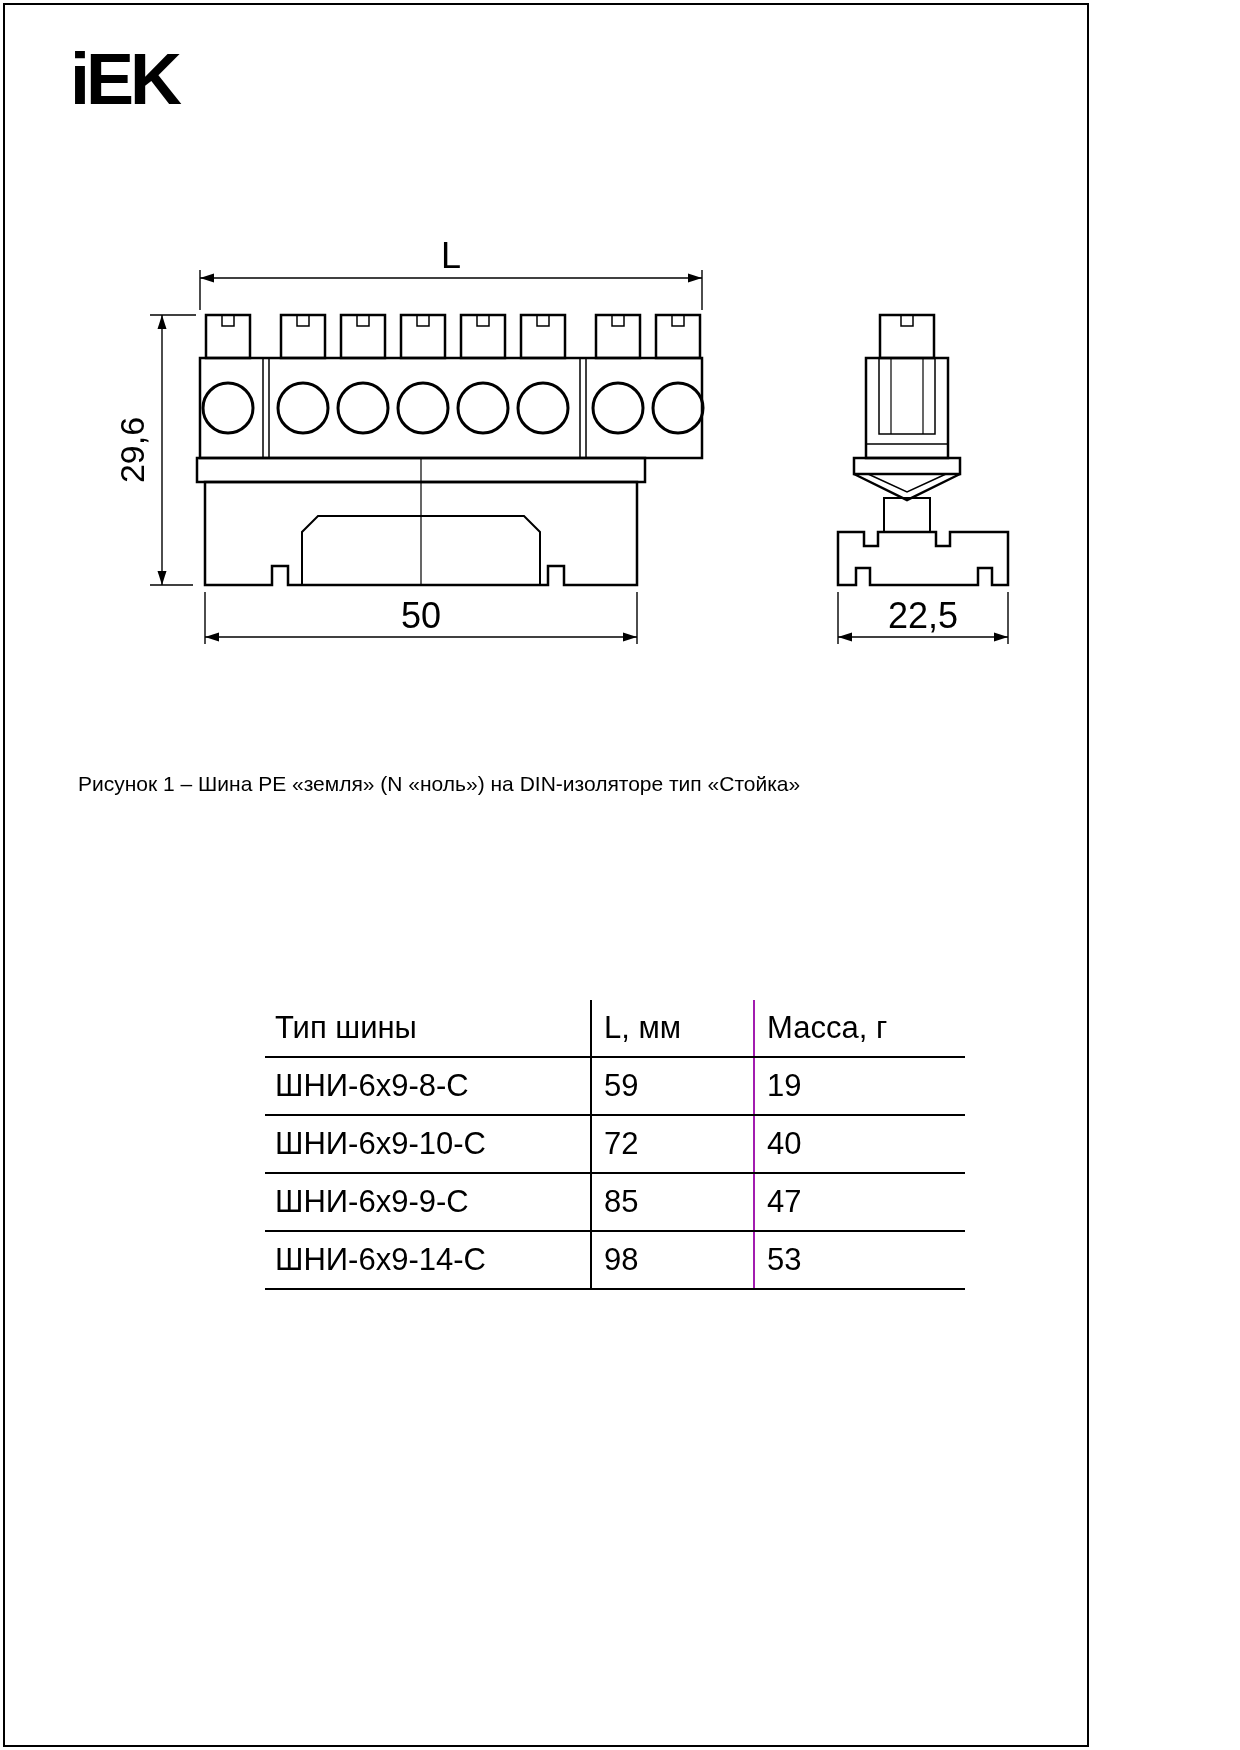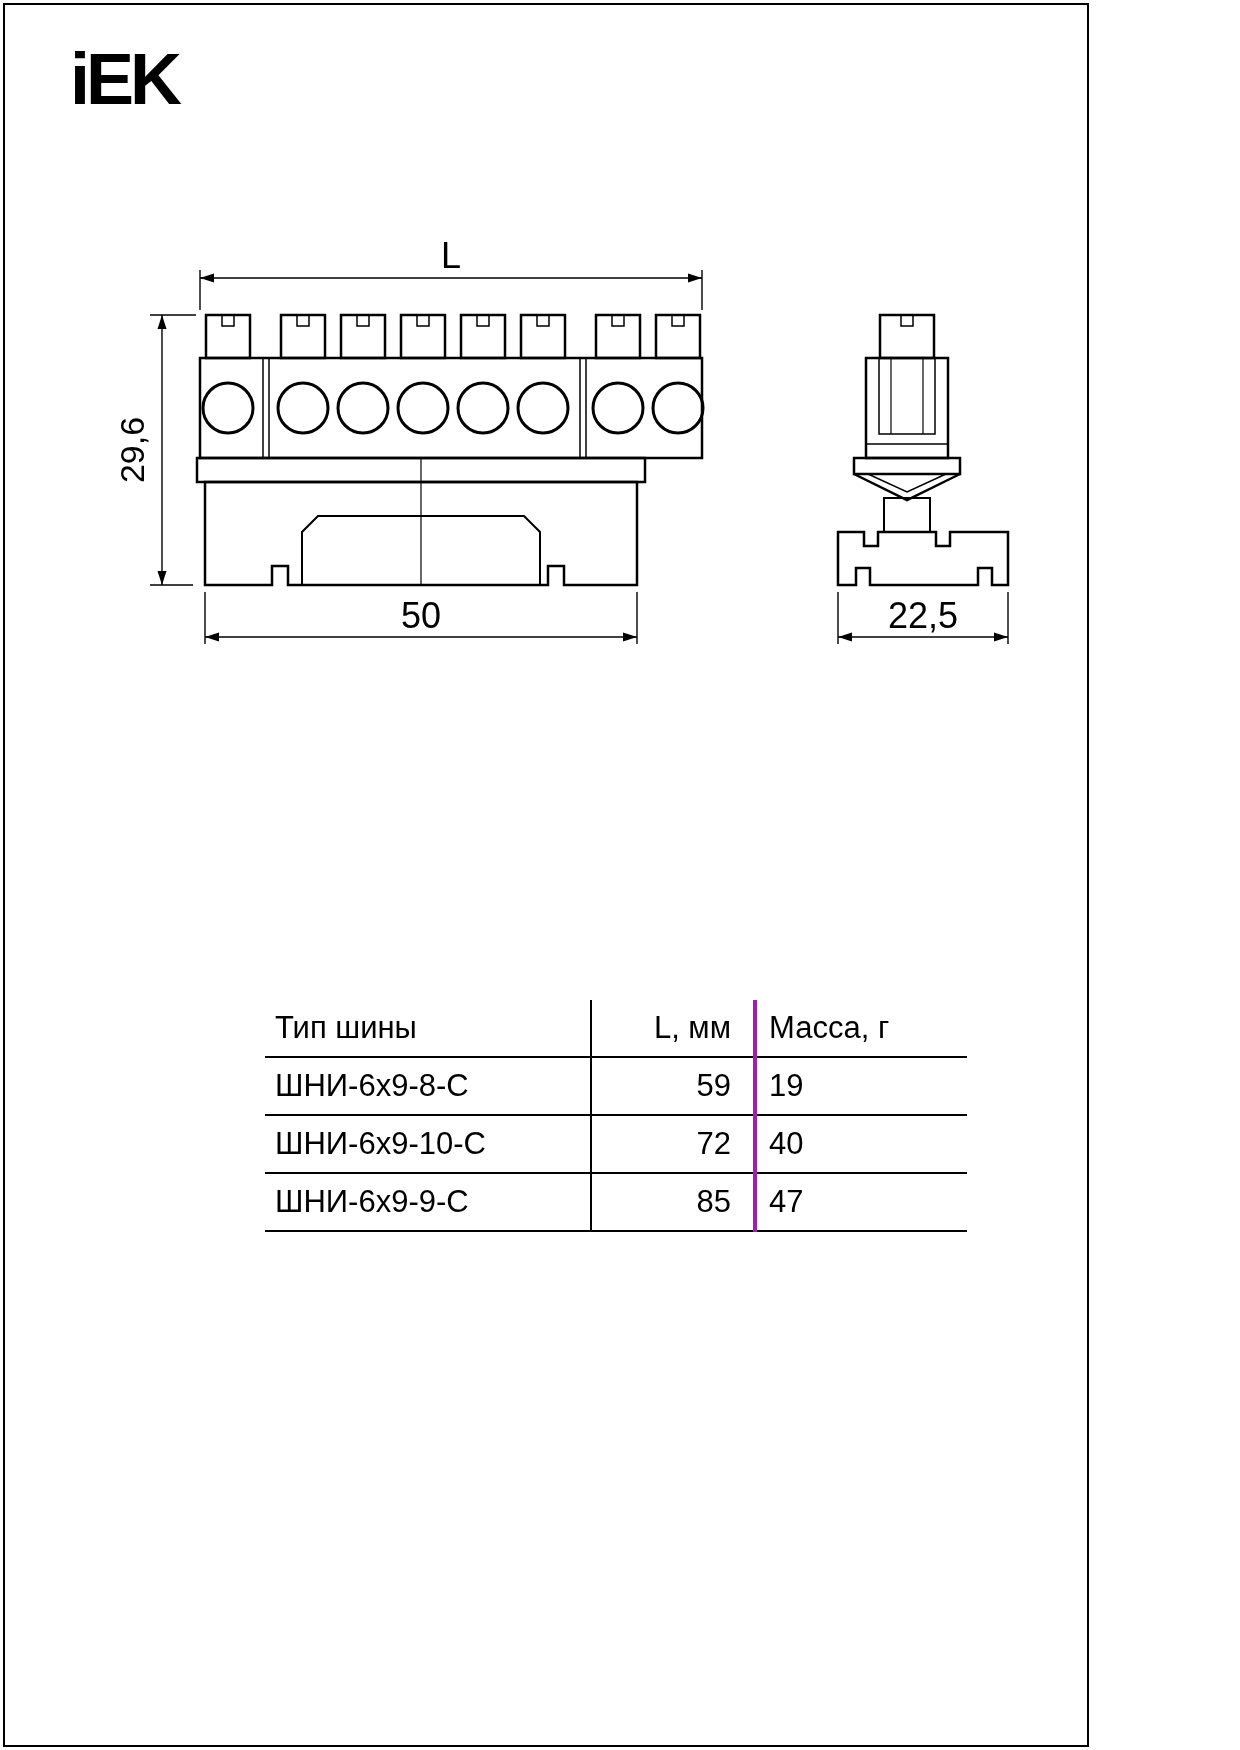--- a/index.html
+++ b/index.html
@@ -49,21 +49,21 @@
     font-size:31px;
   }
   .spec-table th, .spec-table td{
     font-weight:normal; text-align:left;
     padding:10px 22px 10px 12px;
     border-bottom:2px solid #000;
     height:36px; line-height:36px;
     overflow:hidden; white-space:nowrap;
   }
   .spec-table .c1{width:293px; padding-left:10px; border-right:2px solid #000;}
-  .spec-table .c2{width:127px; border-right:4px solid #a21caf;text-align:right;}
+  .spec-table .c2{width:127px; border-right:2px solid #a21caf;}
   .spec-table .c3{width:176px;}
 </style>
 </head>
 <body>
 
 <div class="page">
   <div class="page-border"></div>
 
   <div class="logo">iEK</div>
 
@@ -167,20 +167,21 @@
     <g>
       <line class="dim" x1="838" y1="362" x2="838" y2="414"></line>
       <line class="dim" x1="1008" y1="362" x2="1008" y2="414"></line>
       <line class="dim" x1="838" y1="407" x2="1008" y2="407"></line>
       <polygon class="arr" points="838,407 852,402.5 852,411.5"></polygon>
       <polygon class="arr" points="1008,407 994,402.5 994,411.5"></polygon>
       <text class="dimtxt" x="923" y="398" text-anchor="middle">22,5</text>
     </g>
   </svg>
 
+  <p class="caption">Рисунок 1 – Шина PE «земля» (N «ноль») на DIN-изоляторе тип «Стойка»</p>
 
   <table class="spec-table">
     <thead>
       <tr>
         <th class="c1">Тип шины</th>
         <th class="c2">L, мм</th>
         <th class="c3">Масса, г</th>
       </tr>
     </thead>
     <tbody>
@@ -192,15 +193,20 @@
       <tr>
         <td class="c1">ШНИ-6х9-10-С</td>
         <td class="c2">72</td>
         <td class="c3">40</td>
       </tr>
       <tr>
         <td class="c1">ШНИ-6х9-9-С</td>
         <td class="c2">85</td>
         <td class="c3">47</td>
       </tr>
+      <tr>
+        <td class="c1">ШНИ-6х9-14-С</td>
+        <td class="c2">98</td>
+        <td class="c3">53</td>
+      </tr>
     </tbody>
   </table>
 </div>
 
 </body></html>

